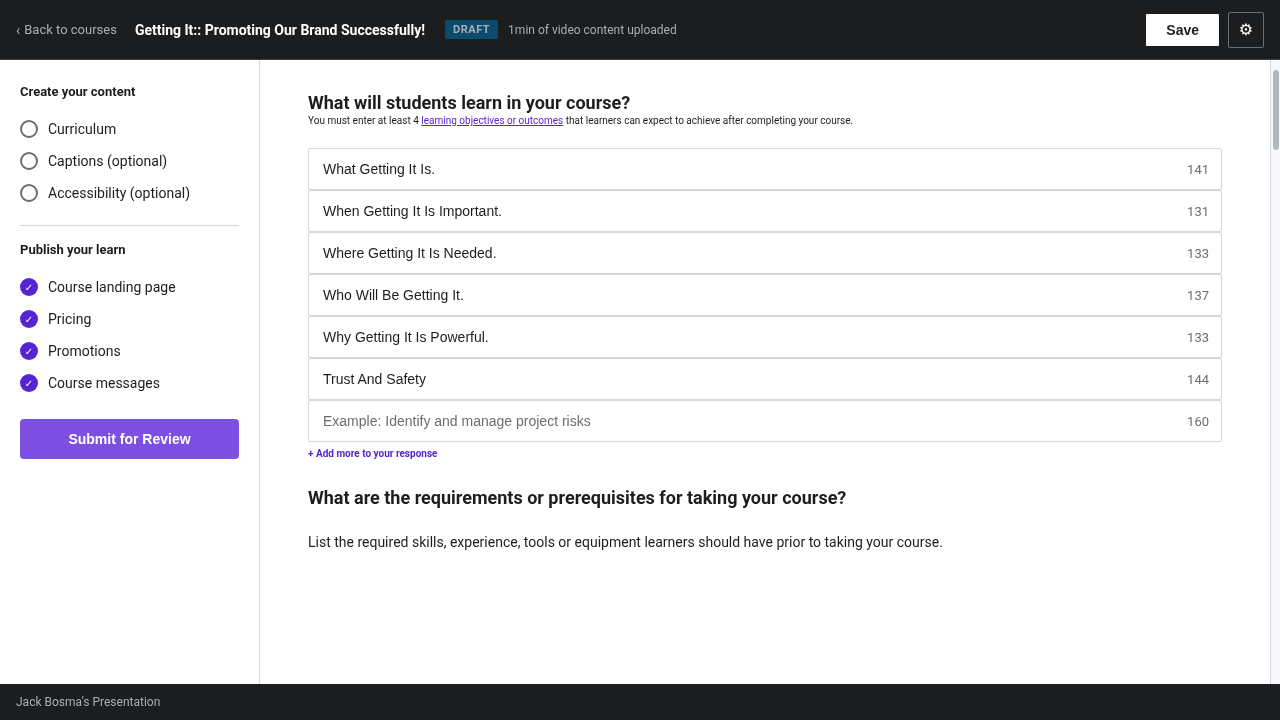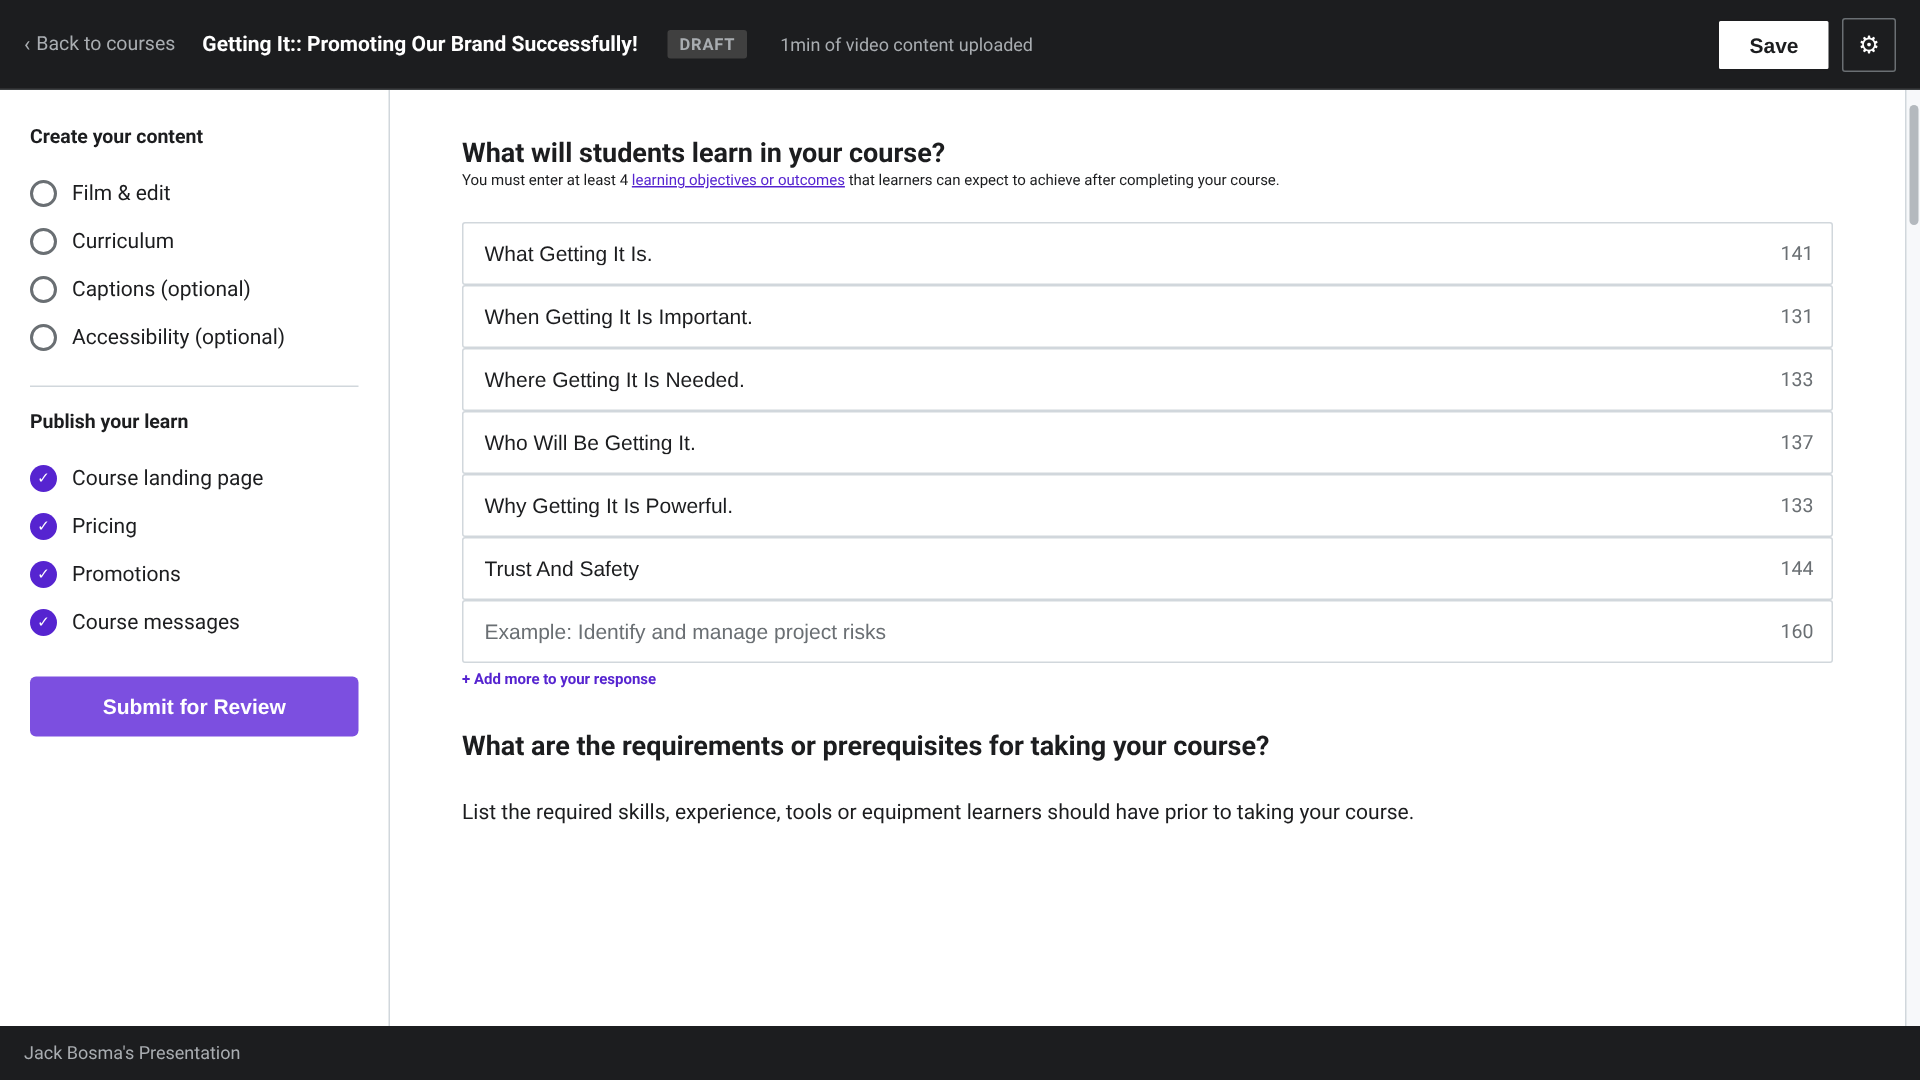--- a/index.html
+++ b/index.html
@@ -36,33 +36,32 @@
       color: #a9adb1;
     }
     .course-title {
       color: #fff;
       font-size: 14px;
       font-weight: 700;
       margin-left: 8px;
       white-space: nowrap;
     }
     .draft-badge {
-      background: #404040;
+      background: #0c4a6e;
       color: #a9adb1;
       font-size: 11px;
       font-weight: 700;
       padding: 3px 8px;
       border-radius: 2px;
       margin-left: 10px;
       letter-spacing: 0.5px;
     }
     .upload-status {
       color: #a9adb1;
       font-size: 12px;
-      margin-left: 12px;
     }
     .topbar-right {
       display: flex;
       align-items: center;
       gap: 8px;
     }
     .save-btn {
       background: #fff;
       color: #1c1d1f;
       border: 1px solid #1c1d1f;
@@ -288,24 +287,20 @@
   </div>
 </div>
 
 <div class="main-layout">
 
   <div class="sidebar">
     <div class="sidebar-section-title">Create your content</div>
 
     <div class="sidebar-item">
       <div class="radio-circle"></div>
-      <span>Film &amp; edit</span>
-    </div>
-    <div class="sidebar-item">
-      <div class="radio-circle"></div>
       <span>Curriculum</span>
     </div>
     <div class="sidebar-item">
       <div class="radio-circle"></div>
       <span>Captions (optional)</span>
     </div>
     <div class="sidebar-item">
       <div class="radio-circle"></div>
       <span>Accessibility (optional)</span>
     </div>

